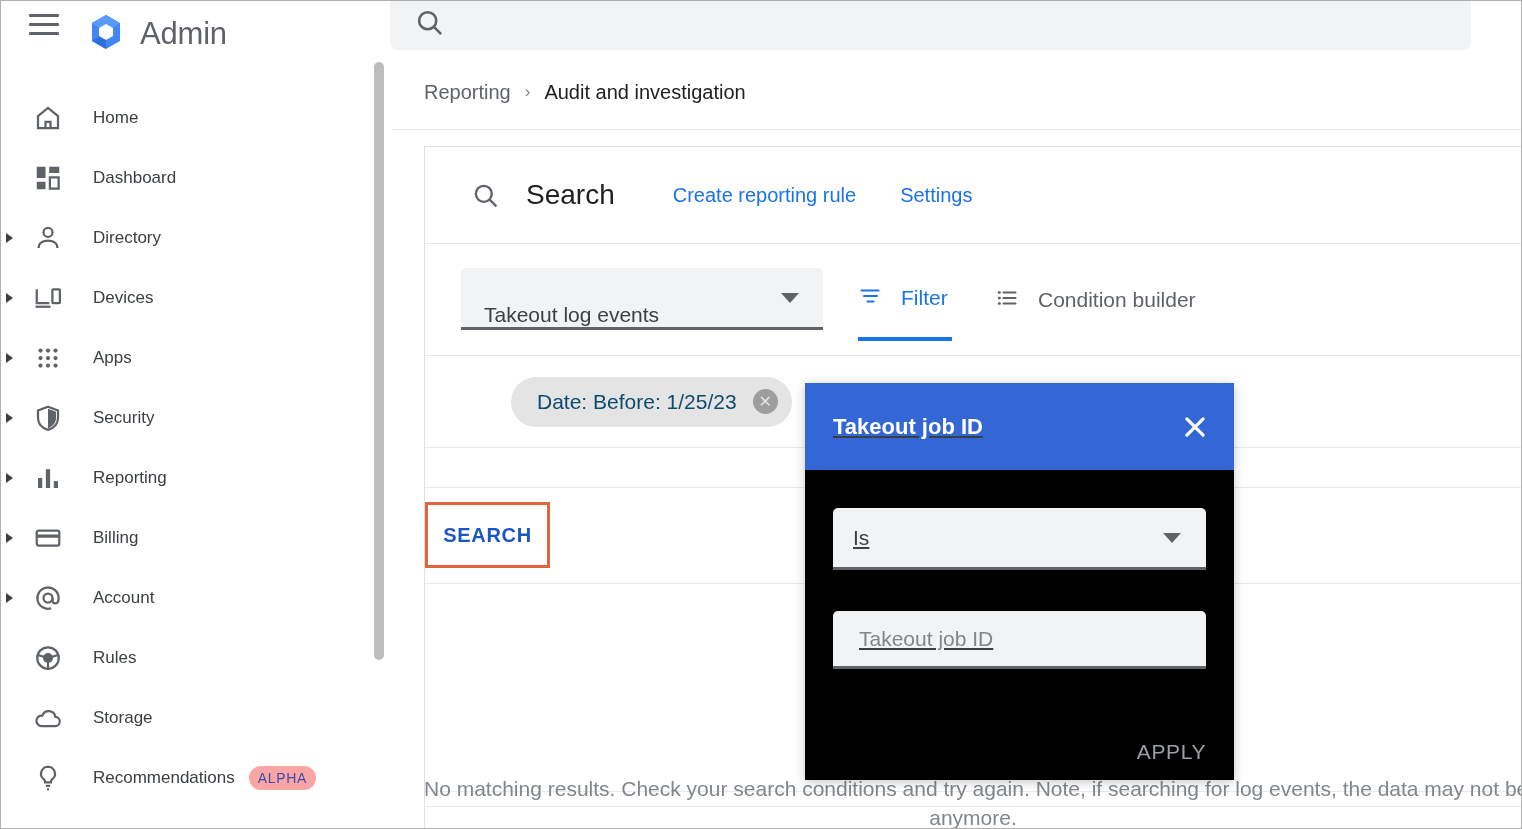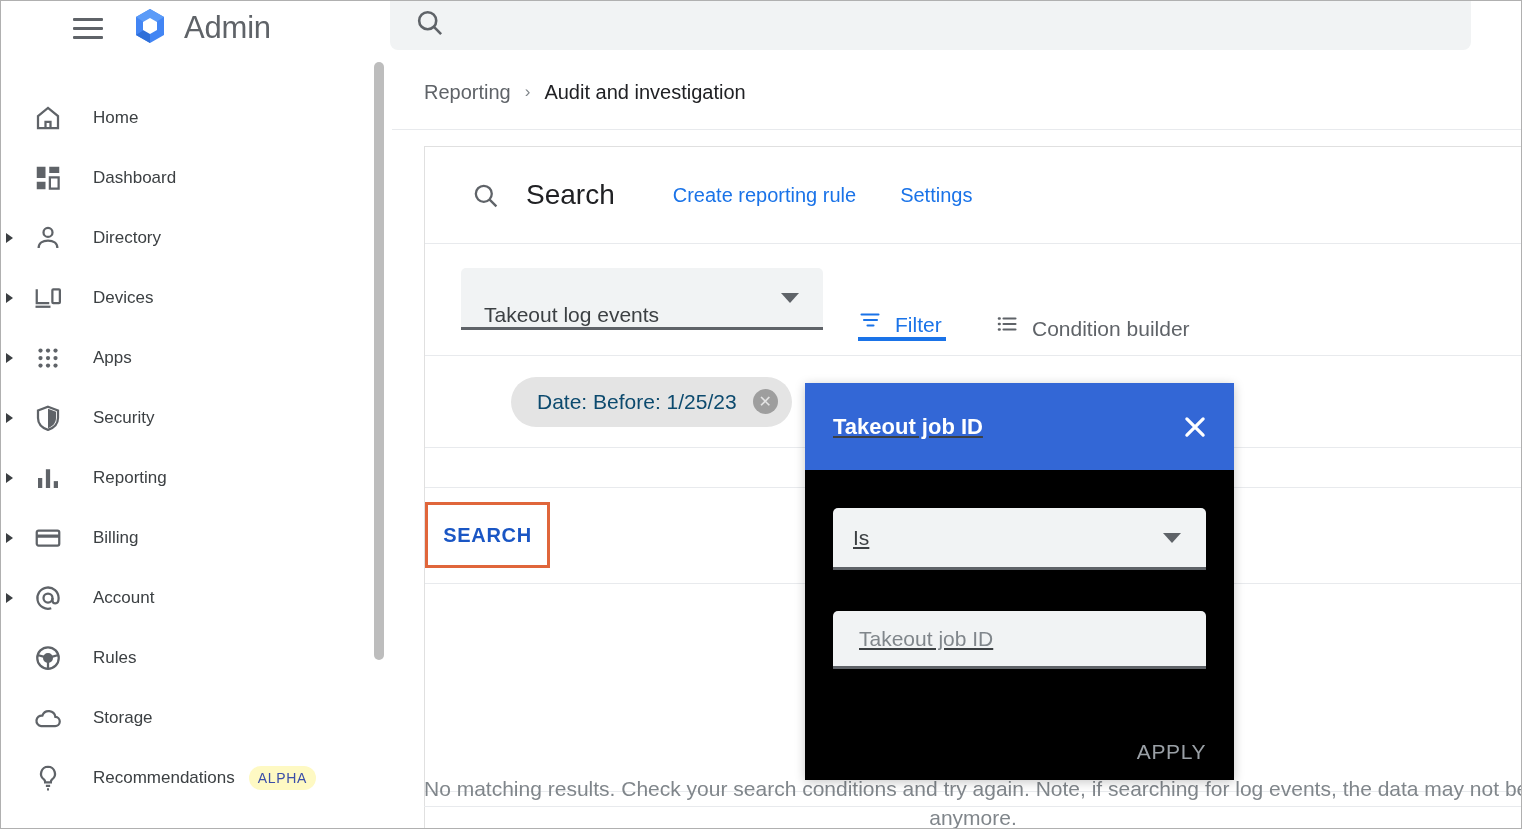--- a/index.html
+++ b/index.html
@@ -12,22 +12,22 @@
     color: #3c4043;
   }
   #root { position: relative; width: 1522px; height: 829px; background: #fff; overflow: hidden; }
 
   
   #sidebar {
     position: absolute; left: 0; top: 0; width: 392px; height: 829px;
     background: #fff; overflow: hidden;
   }
   #sidebar-header {
-    position: absolute; left: 0; top: 0; width: 392px; height: 56px;
-    display: flex; align-items: center; padding-left: 44px;
+    position: absolute; left: 0; top: 6px; width: 392px; height: 56px;
+    display: flex; 
   }
   #hamburger {
     width: 36px; height: 36px; margin-left: 26px;
     display: flex; flex-direction: column; justify-content: center;
     align-items: center; gap: 6px; cursor: pointer;
   }
   #hamburger span { display: block; width: 30px; height: 3px; background: #5f6368; border-radius: 1px; }
   #brand { display: flex; align-items: center; margin-left: 24px; gap: 14px; cursor: pointer; }
   #brand-text { font-size: 31px; color: #5f6368; letter-spacing: -0.2px; font-weight: 400; }
 
@@ -40,21 +40,21 @@
     position: absolute; left: 6px; top: 50%; transform: translateY(-50%);
     width: 0; height: 0; border-left: 7px solid #3c4043;
     border-top: 5px solid transparent; border-bottom: 5px solid transparent;
   }
   .nav-icon {
     width: 40px; margin-left: 28px; display: flex; align-items: center; justify-content: center;
     color: #5f6368; flex: 0 0 auto;
   }
   .nav-label { margin-left: 25px; font-size: 17px; color: #3c4043; white-space: nowrap; }
   .nav-badge {
-    margin-left: 14px; background: #fef9c3; color: #3b4ea8; font-size: 14px;
+    margin-left: 14px; background: #fca5a5; color: #3b4ea8; font-size: 14px;
     letter-spacing: 0.7px; padding: 4px 9px; border-radius: 12px; font-weight: 500;
   }
 
   
   #sb-track {
     position: absolute; left: 374px; top: 62px; width: 14px; height: 700px;
   }
   #sb-thumb {
     position: absolute; left: 0; top: 0; width: 10px; height: 598px;
     background: #bdbdbd; border-radius: 6px;
@@ -113,22 +113,22 @@
     border-top-left-radius: 5px; border-top-right-radius: 5px;
     display: flex; align-items: flex-end; cursor: pointer;
   }
   #source-value { margin-left: 23px; font-size: 21px; color: #3c4043; }
   #source-caret {
     position: absolute; right: 24px; top: 50%; transform: translateY(-50%);
     width: 0; height: 0; border-left: 9px solid transparent; border-right: 9px solid transparent;
     border-top: 10px solid #5f6368;
   }
   .mode-tab {
-    position: absolute; top: 31px; height: 66px; display: flex; align-items: flex-end;
-    gap: 13px; cursor: pointer; font-size: 21px; padding-bottom: 0;
+    position: absolute; top: 31px; height: 66px; display: flex; align-items: center;
+    gap: 19px; cursor: pointer; font-size: 21px; padding-bottom: 16px;
   }
   #tab-filter { left: 433px; color: #1a73e8; border-bottom: 4px solid #1a73e8; padding-right: 4px;}
   #tab-condition { left: 570px; color: #5f6368; }
 
   
   #row-chips {
     position: relative; height: 92px; border-bottom: 1px solid #e8eaed;
     display: flex; align-items: center;
   }
   .chip {

